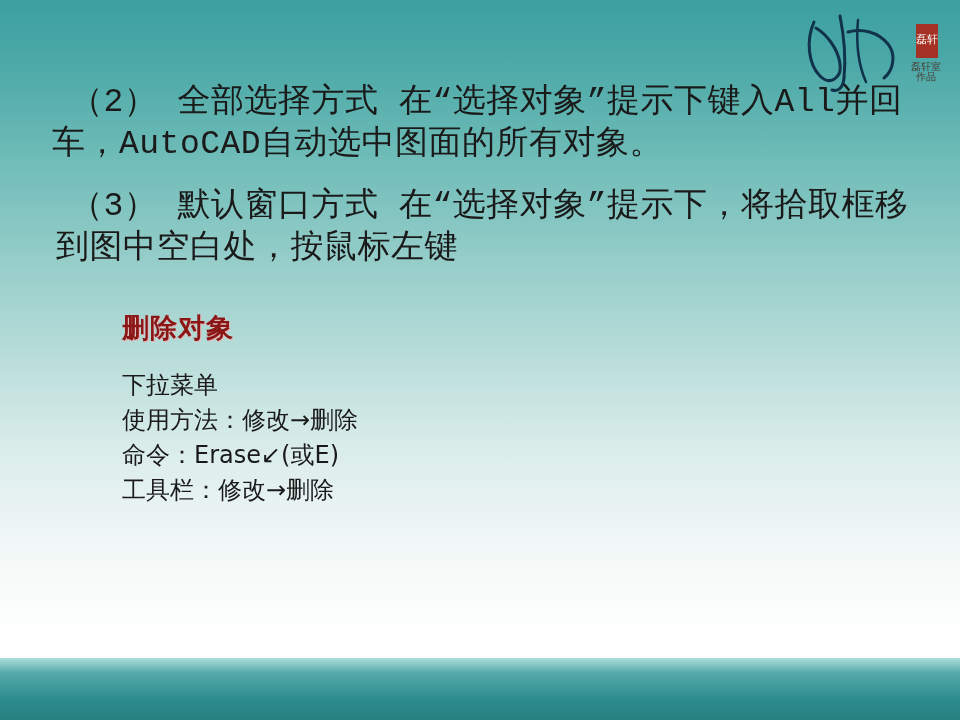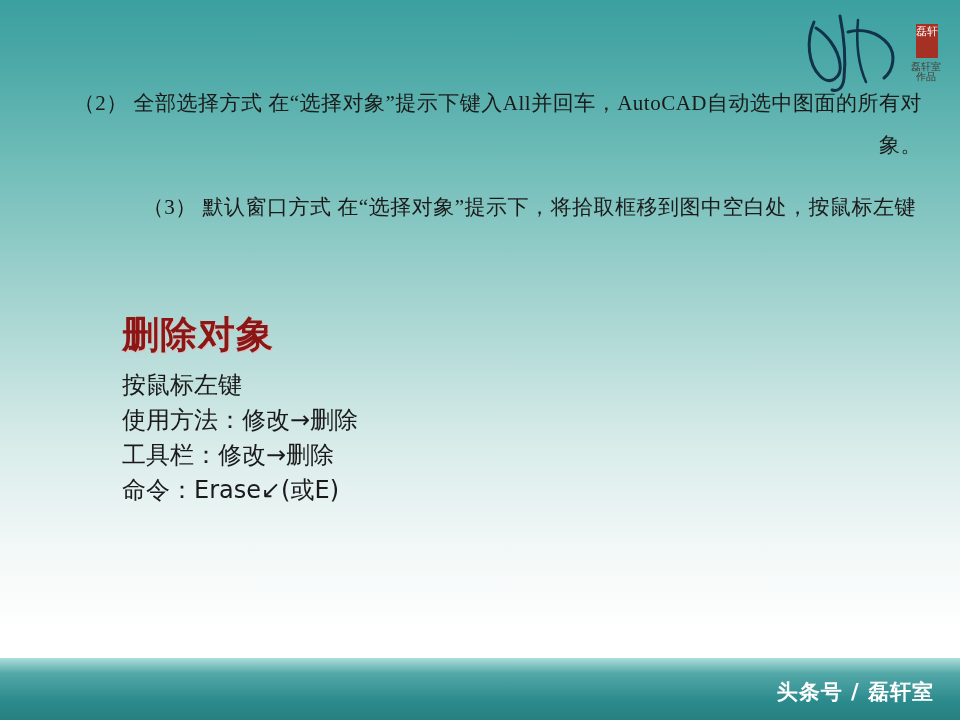--- a/index.html
+++ b/index.html
@@ -65,62 +65,61 @@
     position: absolute;
     right: 8px;
     top: 18px;
     width: 22px;
     height: 34px;
     background: #a43123;
     color: #ffffff;
     font-size: 11px;
     line-height: 11px;
     text-align: right;
-    padding-top: 2px;
+    padding-top: 10px;
     box-sizing: border-box;
     font-family: "DejaVu Sans", sans-serif;
   }
   #logo-seal-caption {
     position: absolute;
     right: 2px;
     top: 56px;
     width: 36px;
     font-size: 10px;
     color: #4a3a33;
     text-align: center;
     line-height: 10px;
     font-family: "DejaVu Sans", sans-serif;
   }
   
   .para {
     position: absolute;
     color: #1a1a1a;
-    font-size: 21px;
+    font-size: 33px;
     line-height: 42px;
-    font-family: Liberation Serif, serif;
+    font-family: Liberation Mono, monospace;
     letter-spacing: 0.5px;
-    text-align: right;
   }
   #para-2 {
     left: 52px;
     top: 82px;
     width: 870px;
     text-indent: 18px;
   }
   #para-3 {
     left: 56px;
     top: 186px;
     width: 860px;
     text-indent: 14px;
   }
   #section-title {
     position: absolute;
     left: 122px;
     top: 310px;
-    font-size: 37px;
+    font-size: 27px;
     font-weight: bold;
     color: #8a1616;
     text-shadow: 1px 1px 0 #e8b9b9;
     font-family: "DejaVu Sans", "Liberation Sans", sans-serif;
     letter-spacing: 1px;
   }
   #usage-list {
     position: absolute;
     left: 122px;
     top: 368px;
@@ -149,22 +148,21 @@
     <div id="logo-seal-caption">磊轩室 作品</div>
   </div>
 
   <div class="para" id="para-2">（2） 全部选择方式  在“选择对象”提示下键入All并回车，AutoCAD自动选中图面的所有对象。</div>
 
   <div class="para" id="para-3">（3） 默认窗口方式  在“选择对象”提示下，将拾取框移到图中空白处，按鼠标左键</div>
 
   <div id="section-title">删除对象</div>
 
   <div id="usage-list">
-    <div>按鼠标左键</div>
+    <div>下拉菜单</div>
     <div>使用方法：修改→删除</div>
+    <div>命令：Erase↙(或E)</div>
     <div>工具栏：修改→删除</div>
-    <div>命令：Erase↙(或E)</div>
   </div>
 
   <div id="bottom-band"></div>
-  <div id="footer-text">头条号 / 磊轩室</div>
 
 </div>
 
 </body></html>

